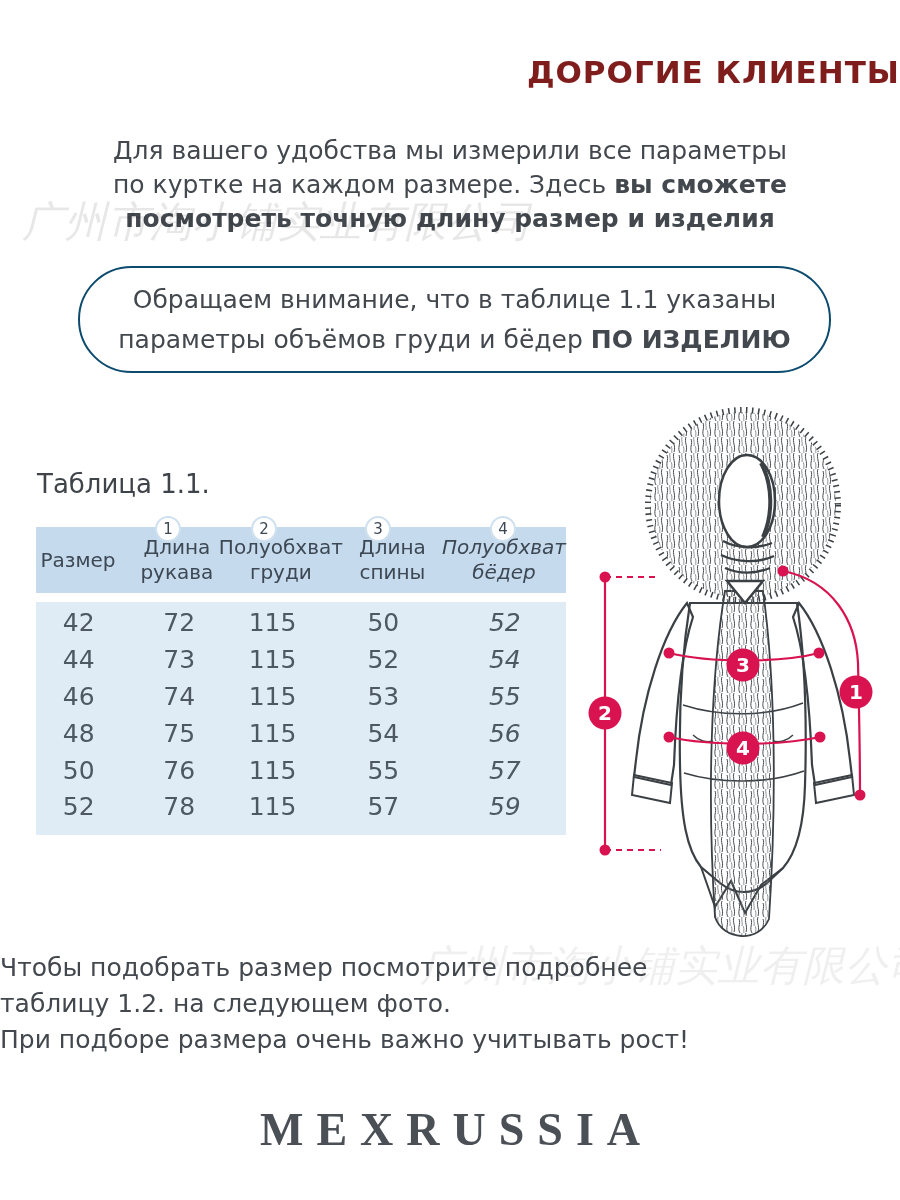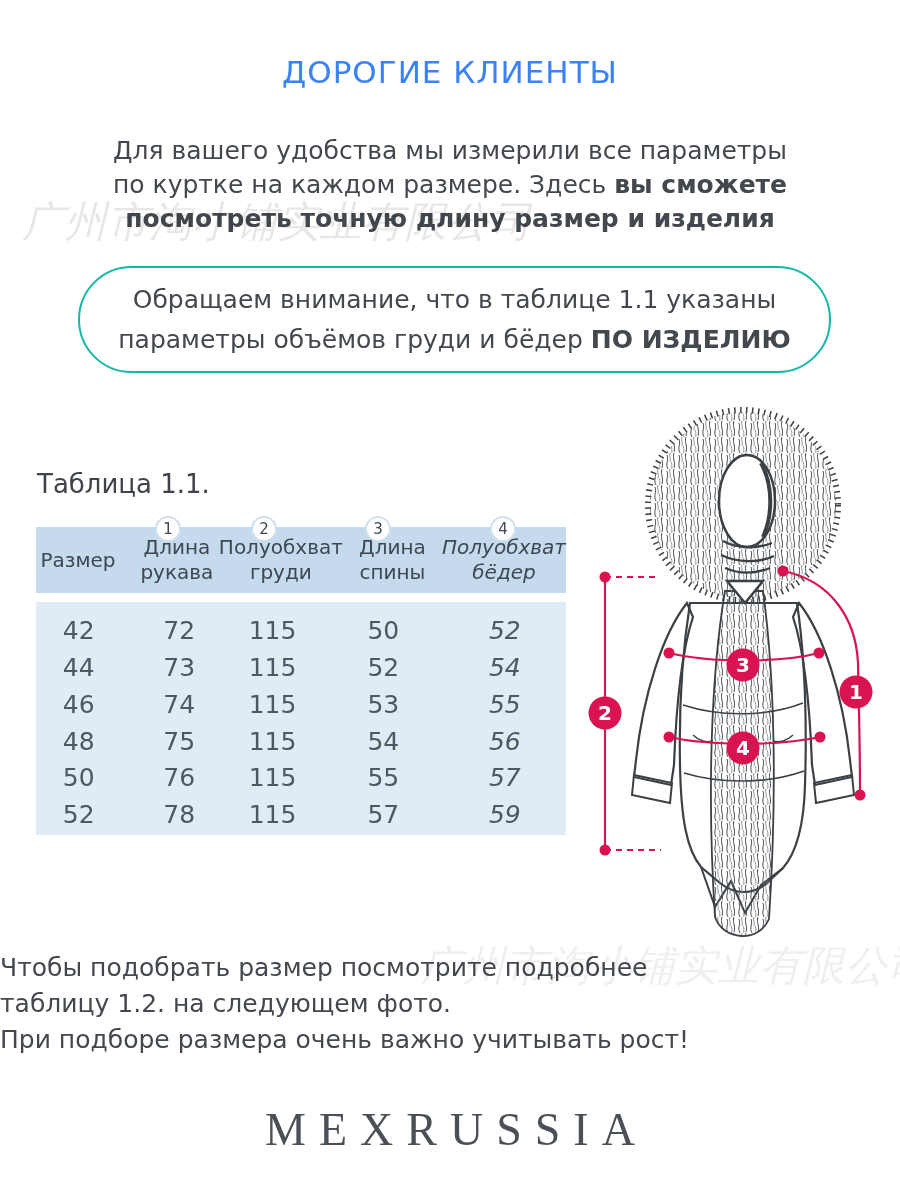--- a/index.html
+++ b/index.html
@@ -5,31 +5,31 @@
   * { margin:0; padding:0; box-sizing:border-box; }
   html,body { background:#ffffff; }
   .page {
     position:relative; width:900px; height:1200px; margin:0 auto;
     background:#ffffff; overflow:hidden;
     font-family:"DejaVu Sans","Liberation Sans",sans-serif;
     color:#42474d;
   }
   .page-title {
     position:absolute; top:54px; left:0; right:0;
-    text-align:center; font-size:31px; font-weight:normal; letter-spacing:1px;
-    color:#3b82f6;
+    text-align:right; font-size:31px; font-weight:bold; letter-spacing:1px;
+    color:#7f1d1d;
   }
   .intro {
     position:absolute; top:134px; left:0; right:0;
     text-align:center; font-size:25px; line-height:34px; color:#43484e;
   }
   .intro b, .note b { font-weight:bold; }
   .note {
     position:absolute; top:266px; left:78px; width:753px; height:107px;
-    border:2px solid #14b8a6; border-radius:56px;
+    border:2px solid #0c4a6e; border-radius:56px;
     text-align:center; font-size:25px; line-height:40px; padding-top:12px;
     color:#43484e;
   }
   .tbl-caption {
     position:absolute; top:469px; left:37px; font-size:26px; color:#3f444a;
   }
   .tbl-head {
     position:absolute; top:527px; left:36px; width:530px; height:66px;
     background:#c5daec; display:flex; align-items:center;
     font-size:20px; line-height:25px; color:#3d4854; text-align:center;
@@ -40,31 +40,31 @@
     position:absolute; top:-11px; width:26px; height:26px; border-radius:50%;
     background:#ffffff; border:2px solid #cfe0ef; color:#3d4854;
     font-size:15px; display:flex; align-items:center; justify-content:center;
   }
   .b1 { left:119px; } .b2 { left:215px; } .b3 { left:329px; } .b4 { left:454px; }
   .tbl-body {
     position:absolute; top:602px; left:36px; width:530px; height:233px;
     background:#dfebf5; padding-top:6px;
     font-size:25px; color:#4d5863; text-align:center;
   }
-  .tr { display:flex; height:36.9px; align-items:flex-end; }
+  .tr { display:flex; height:36.9px; align-items:flex-start; }
   .tr .td { }
   .footer {
     position:absolute; top:950px; left:0; right:0;
     text-align:left; font-size:25px; line-height:36px; color:#43484e;
   }
   .logo {
     position:absolute; top:1103px; left:0; right:0; text-align:center;
     font-family:"Liberation Serif","DejaVu Serif",serif;
     font-size:46px; letter-spacing:13px; padding-left:13px;
-    color:#4b5056; font-weight:normal;
+    color:#4b5056; font-weight:bold;
   }
   .wm {
     position:absolute; font-size:42px; white-space:nowrap; z-index:9;
     color:#000000; letter-spacing:0.5px; pointer-events:none;font-style:italic;
   }
   .wm-top { left:22px; top:194px; opacity:0.09; }
   .wm-bottom { left:420px; top:938px; opacity:0.06; }
   .diagram { position:absolute; left:575px; top:405px; width:320px; height:545px; }
   .sketch { stroke:#3b4045; fill:none; }
 </style>

